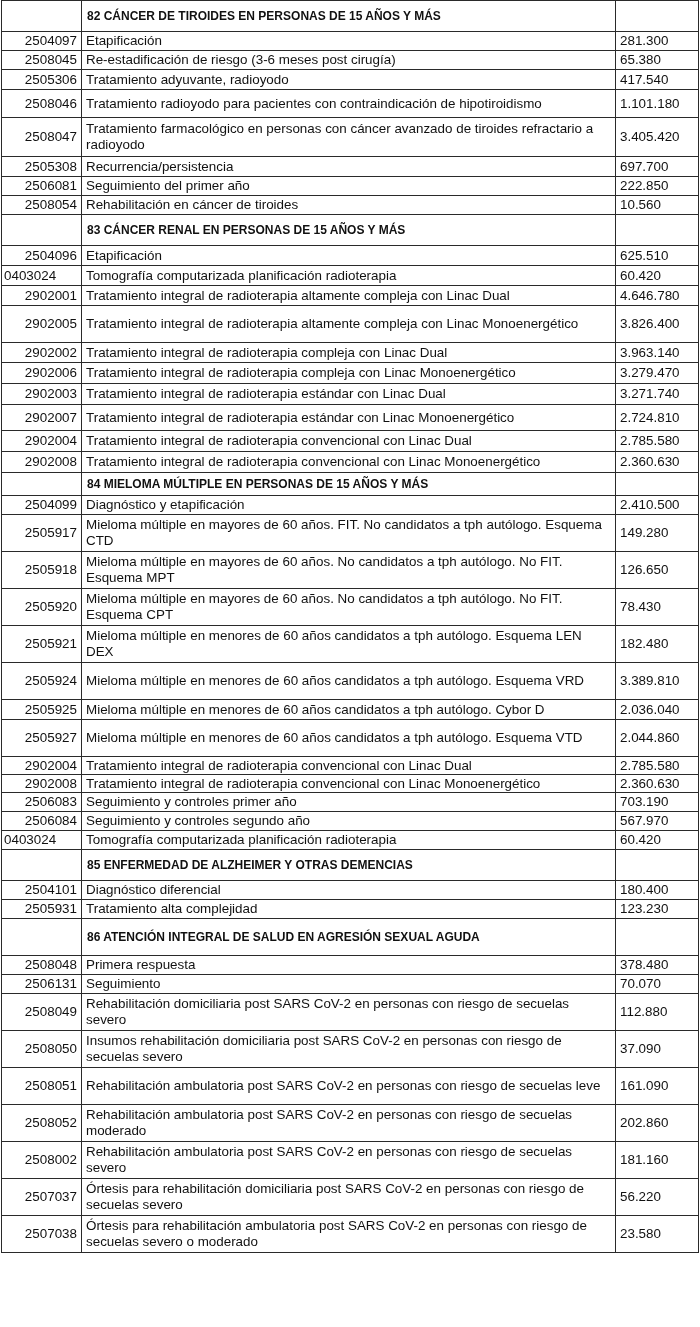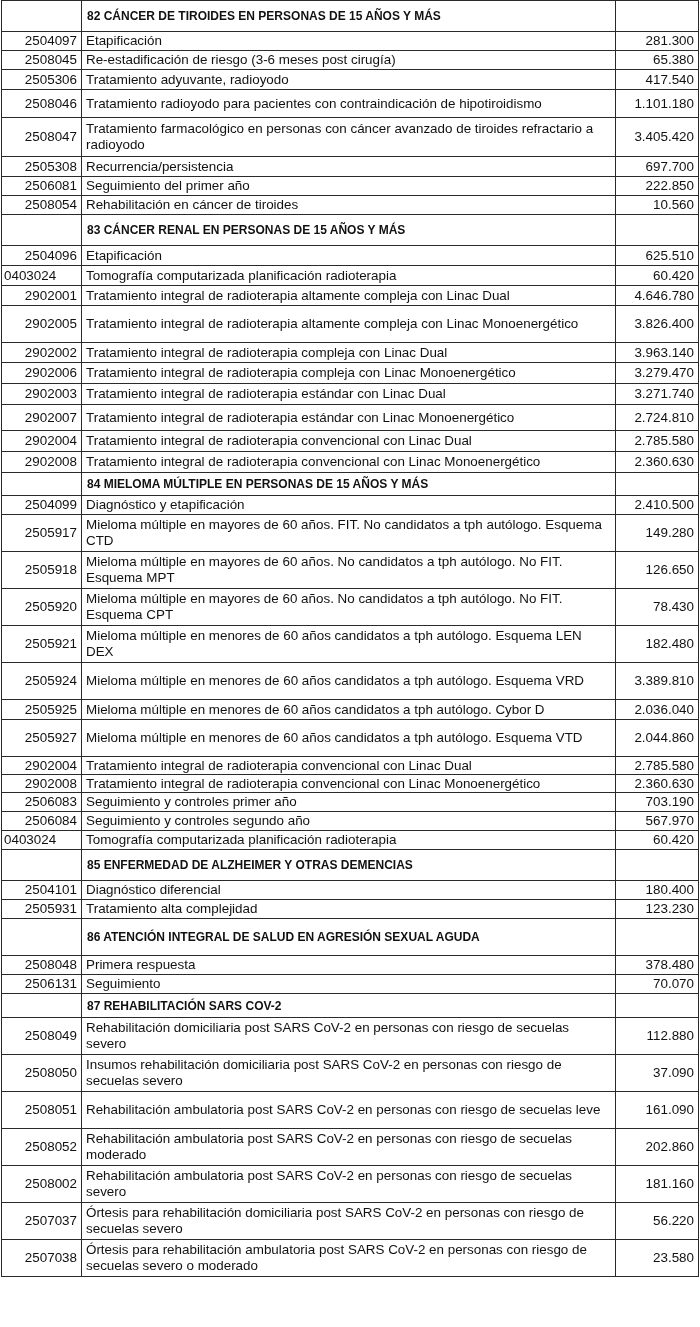--- a/index.html
+++ b/index.html
@@ -18,21 +18,21 @@
     padding: 0 4px;
     line-height: 16px;
     vertical-align: middle;
   }
   col.c-code { width: 80px; }
   col.c-desc { width: 534px; }
   col.c-val { width: 83px; }
   td.code { text-align: right; padding-right: 3px; }
   td.code.left { text-align: left; padding-left: 2px; }
   td.desc { text-align: left; }
-  td.val { text-align: right; padding-right: 4px; }
+  td.val { text-align: left; padding-right: 4px; }
   tr.section td { font-weight: bold; font-size: 12px; }
   tr.section td.desc { padding-left: 5px; }
 </style>
 </head>
 <body>
 
 <table class="doc">
   <colgroup>
     <col class="c-code">
     <col class="c-desc">
@@ -232,25 +232,20 @@
       <tr style="height: 19px;">
         <td class="code">2508048</td>
         <td class="desc">Primera respuesta</td>
         <td class="val">378.480</td>
       </tr>
       <tr style="height: 19px;">
         <td class="code">2506131</td>
         <td class="desc">Seguimiento</td>
         <td class="val">70.070</td>
       </tr>
-      <tr class="section" style="height: 24px;">
-        <td></td>
-        <td class="desc">87 REHABILITACIÓN SARS COV-2</td>
-        <td></td>
-      </tr>
       <tr style="height: 37px;">
         <td class="code">2508049</td>
         <td class="desc">Rehabilitación domiciliaria post SARS CoV-2 en personas con riesgo de secuelas severo</td>
         <td class="val">112.880</td>
       </tr>
       <tr style="height: 37px;">
         <td class="code">2508050</td>
         <td class="desc">Insumos rehabilitación domiciliaria post SARS CoV-2 en personas con riesgo de secuelas severo</td>
         <td class="val">37.090</td>
       </tr>

